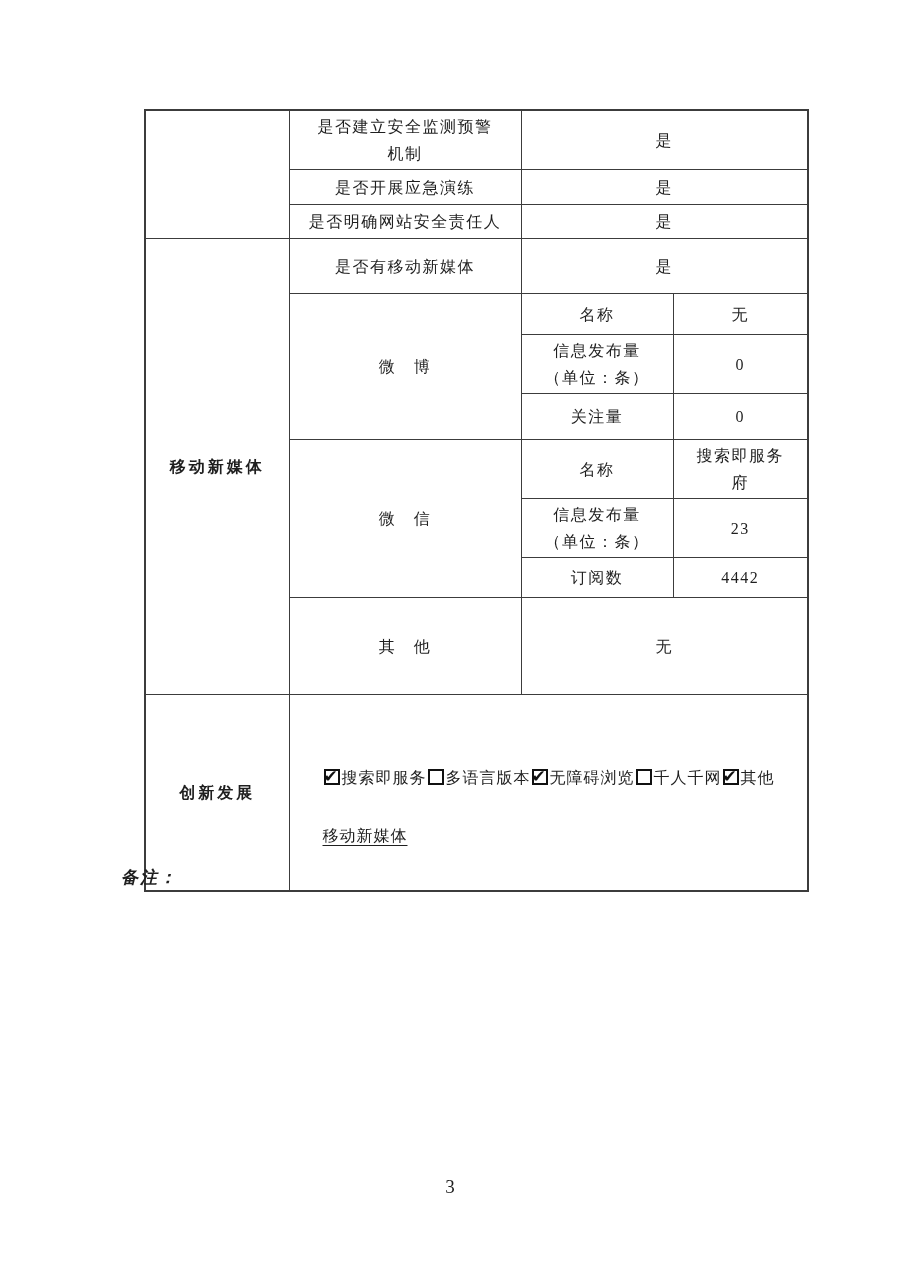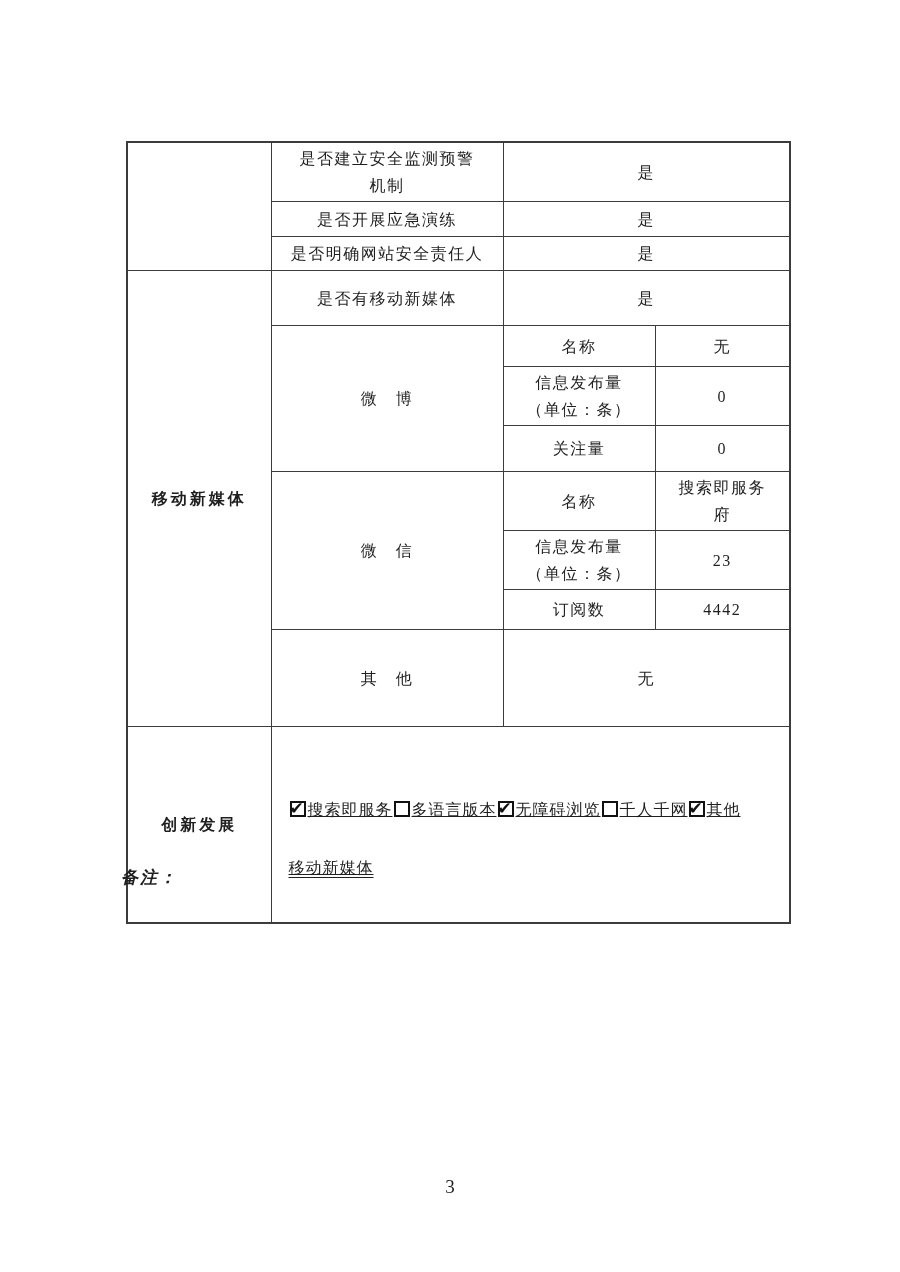--- a/index.html
+++ b/index.html
@@ -9,50 +9,48 @@
   }
   body {
     position: relative;
     width: 900px;
     height: 1272px;
     font-family: "Liberation Serif", "DejaVu Serif", serif;
     color: #1f1f1f;
   }
   .report-table {
     position: absolute;
-    left: 126px;
+    left: 144px;
     top: 109px;
     width: 663px;
     border-collapse: collapse;
     table-layout: fixed;
     border: 2px solid #3c3c3c;
     font-size: 16px;
-    margin-top: 32px;
   }
   .report-table td {
     border: 1px solid #3c3c3c;
     text-align: center;
     vertical-align: middle;
     white-space: pre-line;
     line-height: 27px;
     letter-spacing: 1.5px;
     padding: 2px 4px;
     overflow: hidden;
   }
   .report-table td.c1 {
     letter-spacing: 3px;
     font-weight: bold;
   }
   .report-table td.innovation-cell {
     text-align: left;
-    padding-left: 17px;
+    padding-left: 33px;
     padding-right: 14px;
     letter-spacing: 1px;
     line-height: 29px;
-    text-decoration: underline;
   }
   .cb {
     display: inline-block;
     width: 12px;
     height: 12px;
     border: 2.5px solid #111;
     vertical-align: -2px;
     margin: 0 2px 0 1px;
     position: relative;
   }

